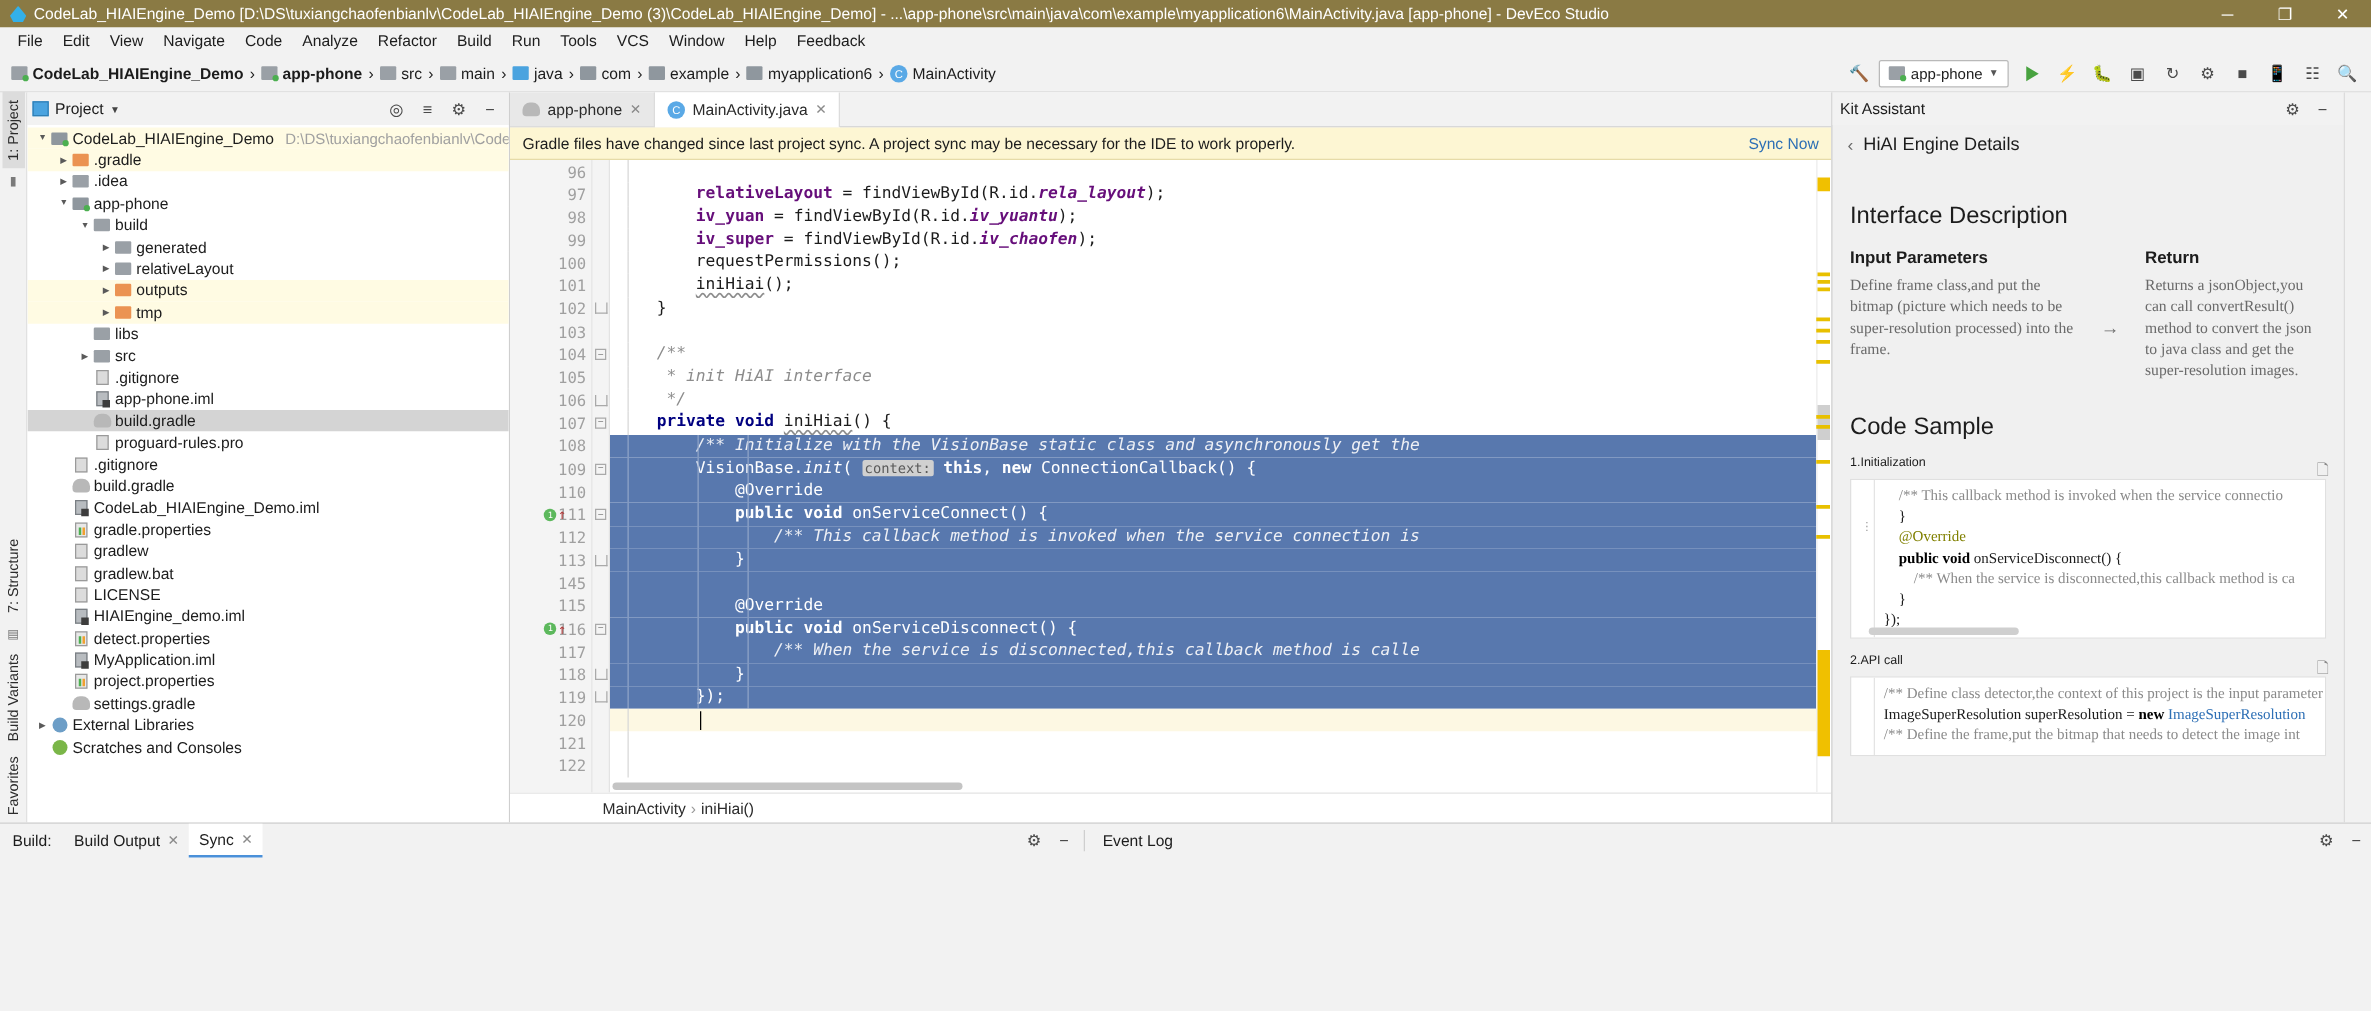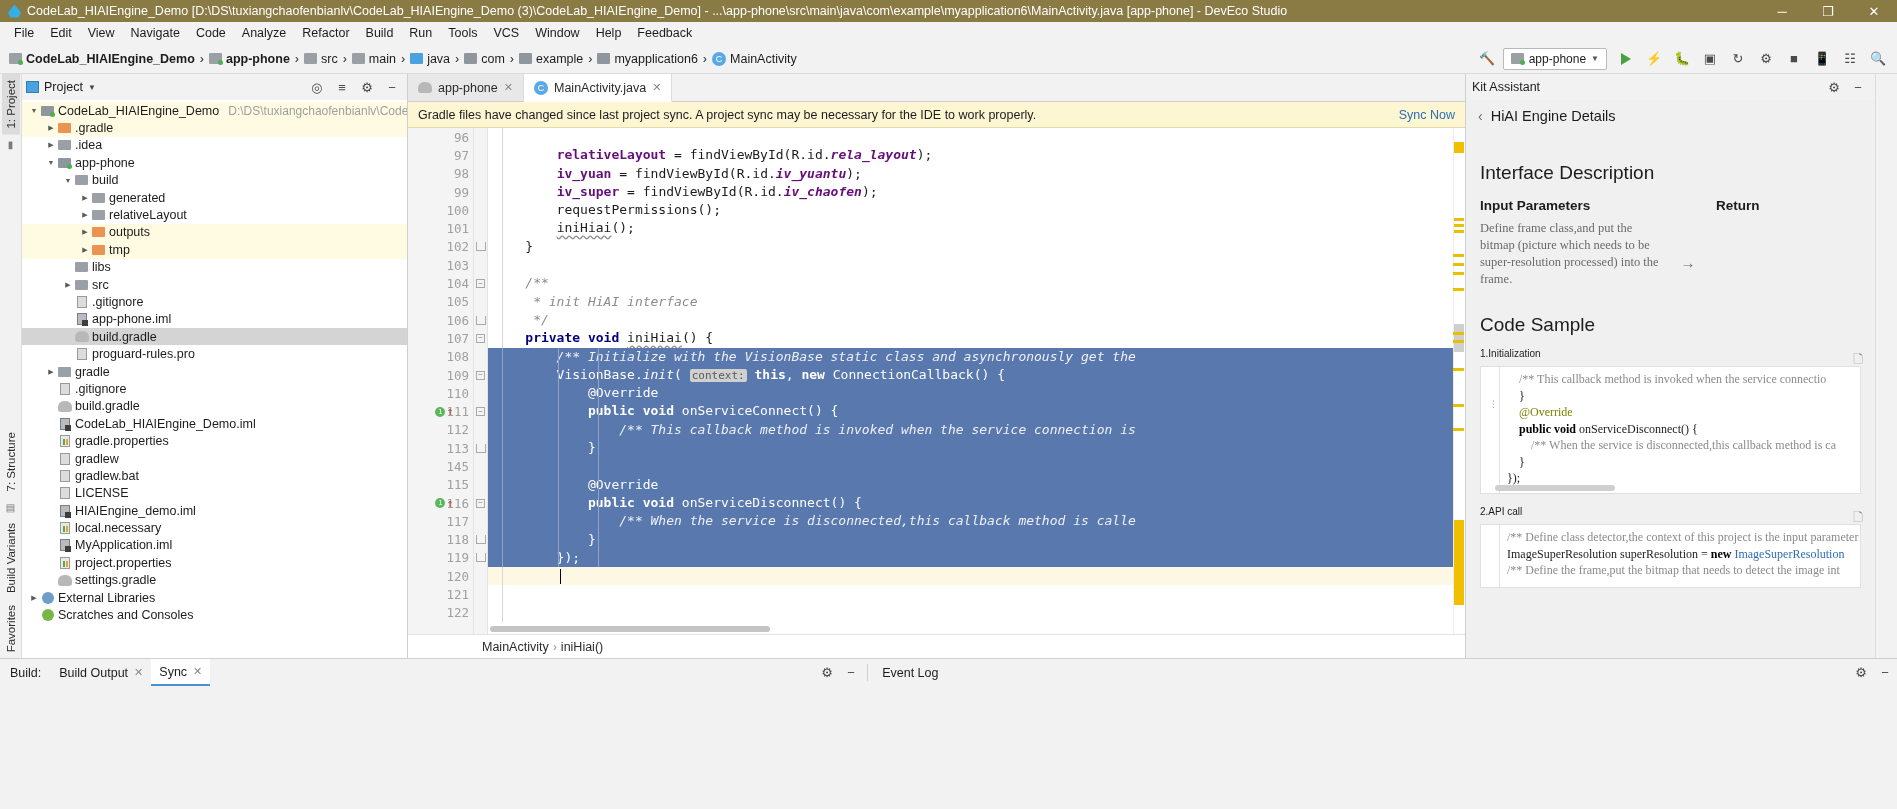--- a/index.html
+++ b/index.html
@@ -450,28 +450,20 @@
           <div class="row">
             <span style="width:40px;flex:0 0 40px"></span>
             <span class="arrow"></span>
             <span class="ico">
               <span class="doc"></span>
             </span>
             <span>proguard-rules.pro</span>
           </div>
           <div class="row">
             <span style="width:23px;flex:0 0 23px"></span>
-            <span class="arrow closed"></span>
-            <span class="ico">
-              <span class="fo g"></span>
-            </span>
-            <span>gradle</span>
-          </div>
-          <div class="row">
-            <span style="width:23px;flex:0 0 23px"></span>
             <span class="arrow"></span>
             <span class="ico">
               <span class="doc"></span>
             </span>
             <span>.gitignore</span>
           </div>
           <div class="row">
             <span style="width:23px;flex:0 0 23px"></span>
             <span class="arrow"></span>
             <span class="ico">
@@ -526,21 +518,21 @@
               <span class="doc iml"></span>
             </span>
             <span>HIAIEngine_demo.iml</span>
           </div>
           <div class="row">
             <span style="width:23px;flex:0 0 23px"></span>
             <span class="arrow"></span>
             <span class="ico">
               <span class="doc prop"></span>
             </span>
-            <span>local.necessary</span>
+            <span>detect.properties</span>
           </div>
           <div class="row">
             <span style="width:23px;flex:0 0 23px"></span>
             <span class="arrow"></span>
             <span class="ico">
               <span class="doc iml"></span>
             </span>
             <span>MyApplication.iml</span>
           </div>
           <div class="row">
@@ -725,20 +717,21 @@
       <div class="kitbody">
         <div class="h2">Interface Description</div>
         <div class="subcols">
           <div class="col-in">
             <div class="h3">Input Parameters</div>
             <div class="ptxt">Define frame class,and put the bitmap (picture which needs to be super-resolution processed) into the frame.</div>
           </div>
           <div class="col-arrow">→</div>
           <div class="col-ret">
             <div class="h3">Return</div>
+            <div class="ptxt">Returns a jsonObject,you can call convertResult() method to convert the json to java class and get the super-resolution images.</div>
           </div>
         </div>
 
         <div class="h2" style="margin:26px 0 12px 0;">Code Sample</div>
 
         <div class="sechdr">
           <span class="t">1.Initialization</span>
           <span class="copyic">🗋</span>
         </div>
         <div class="codebox" style="height:128px;">

